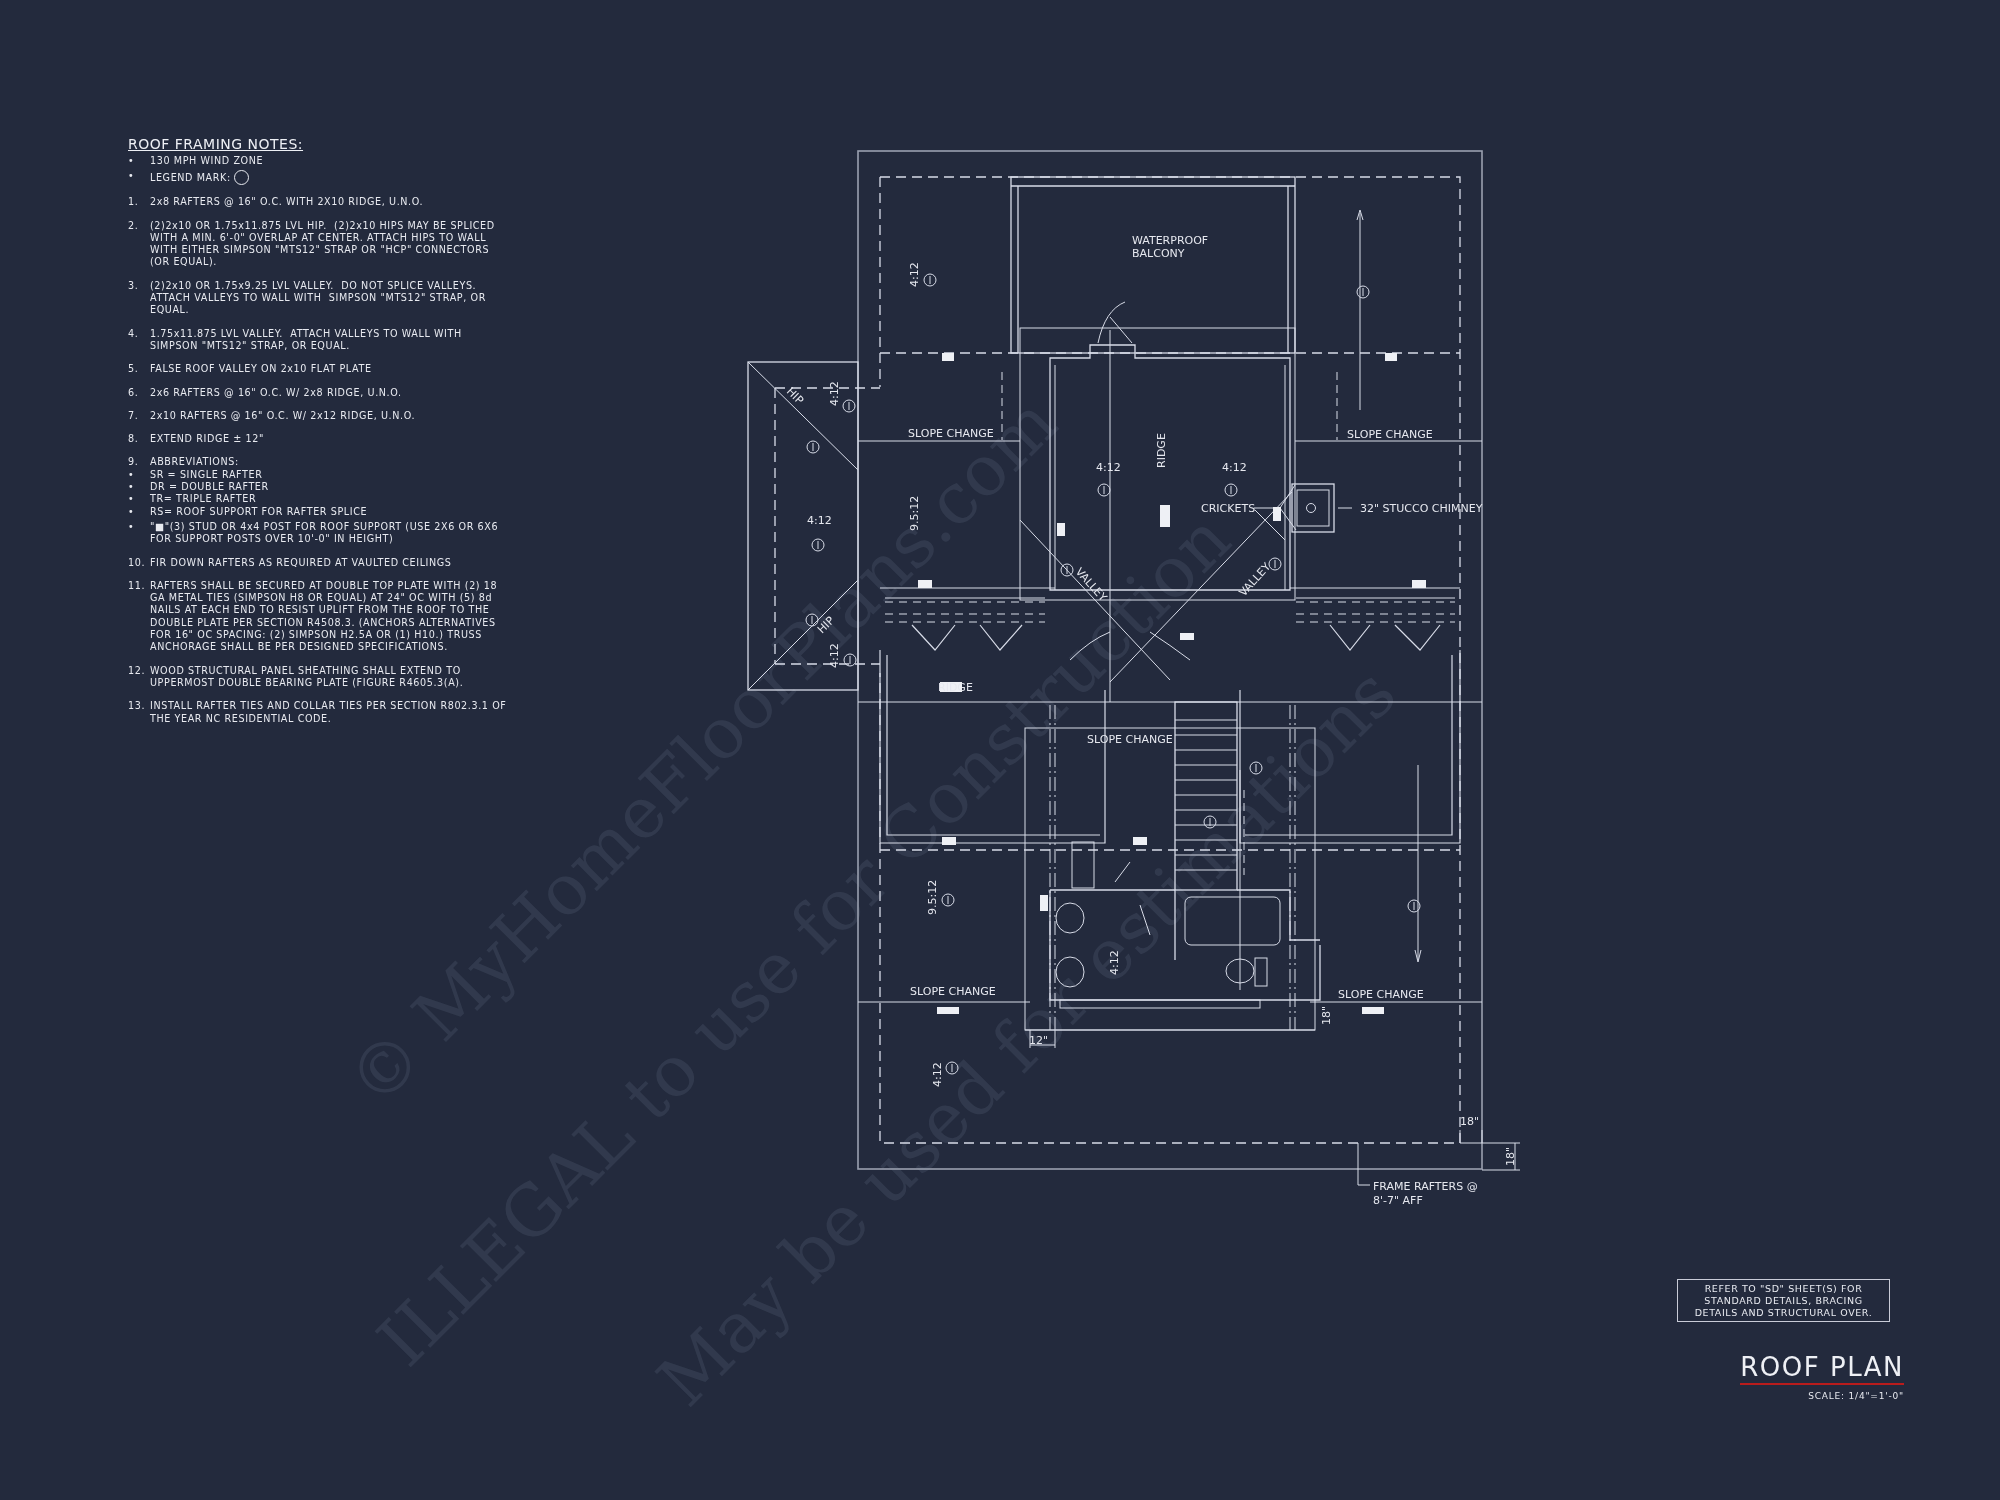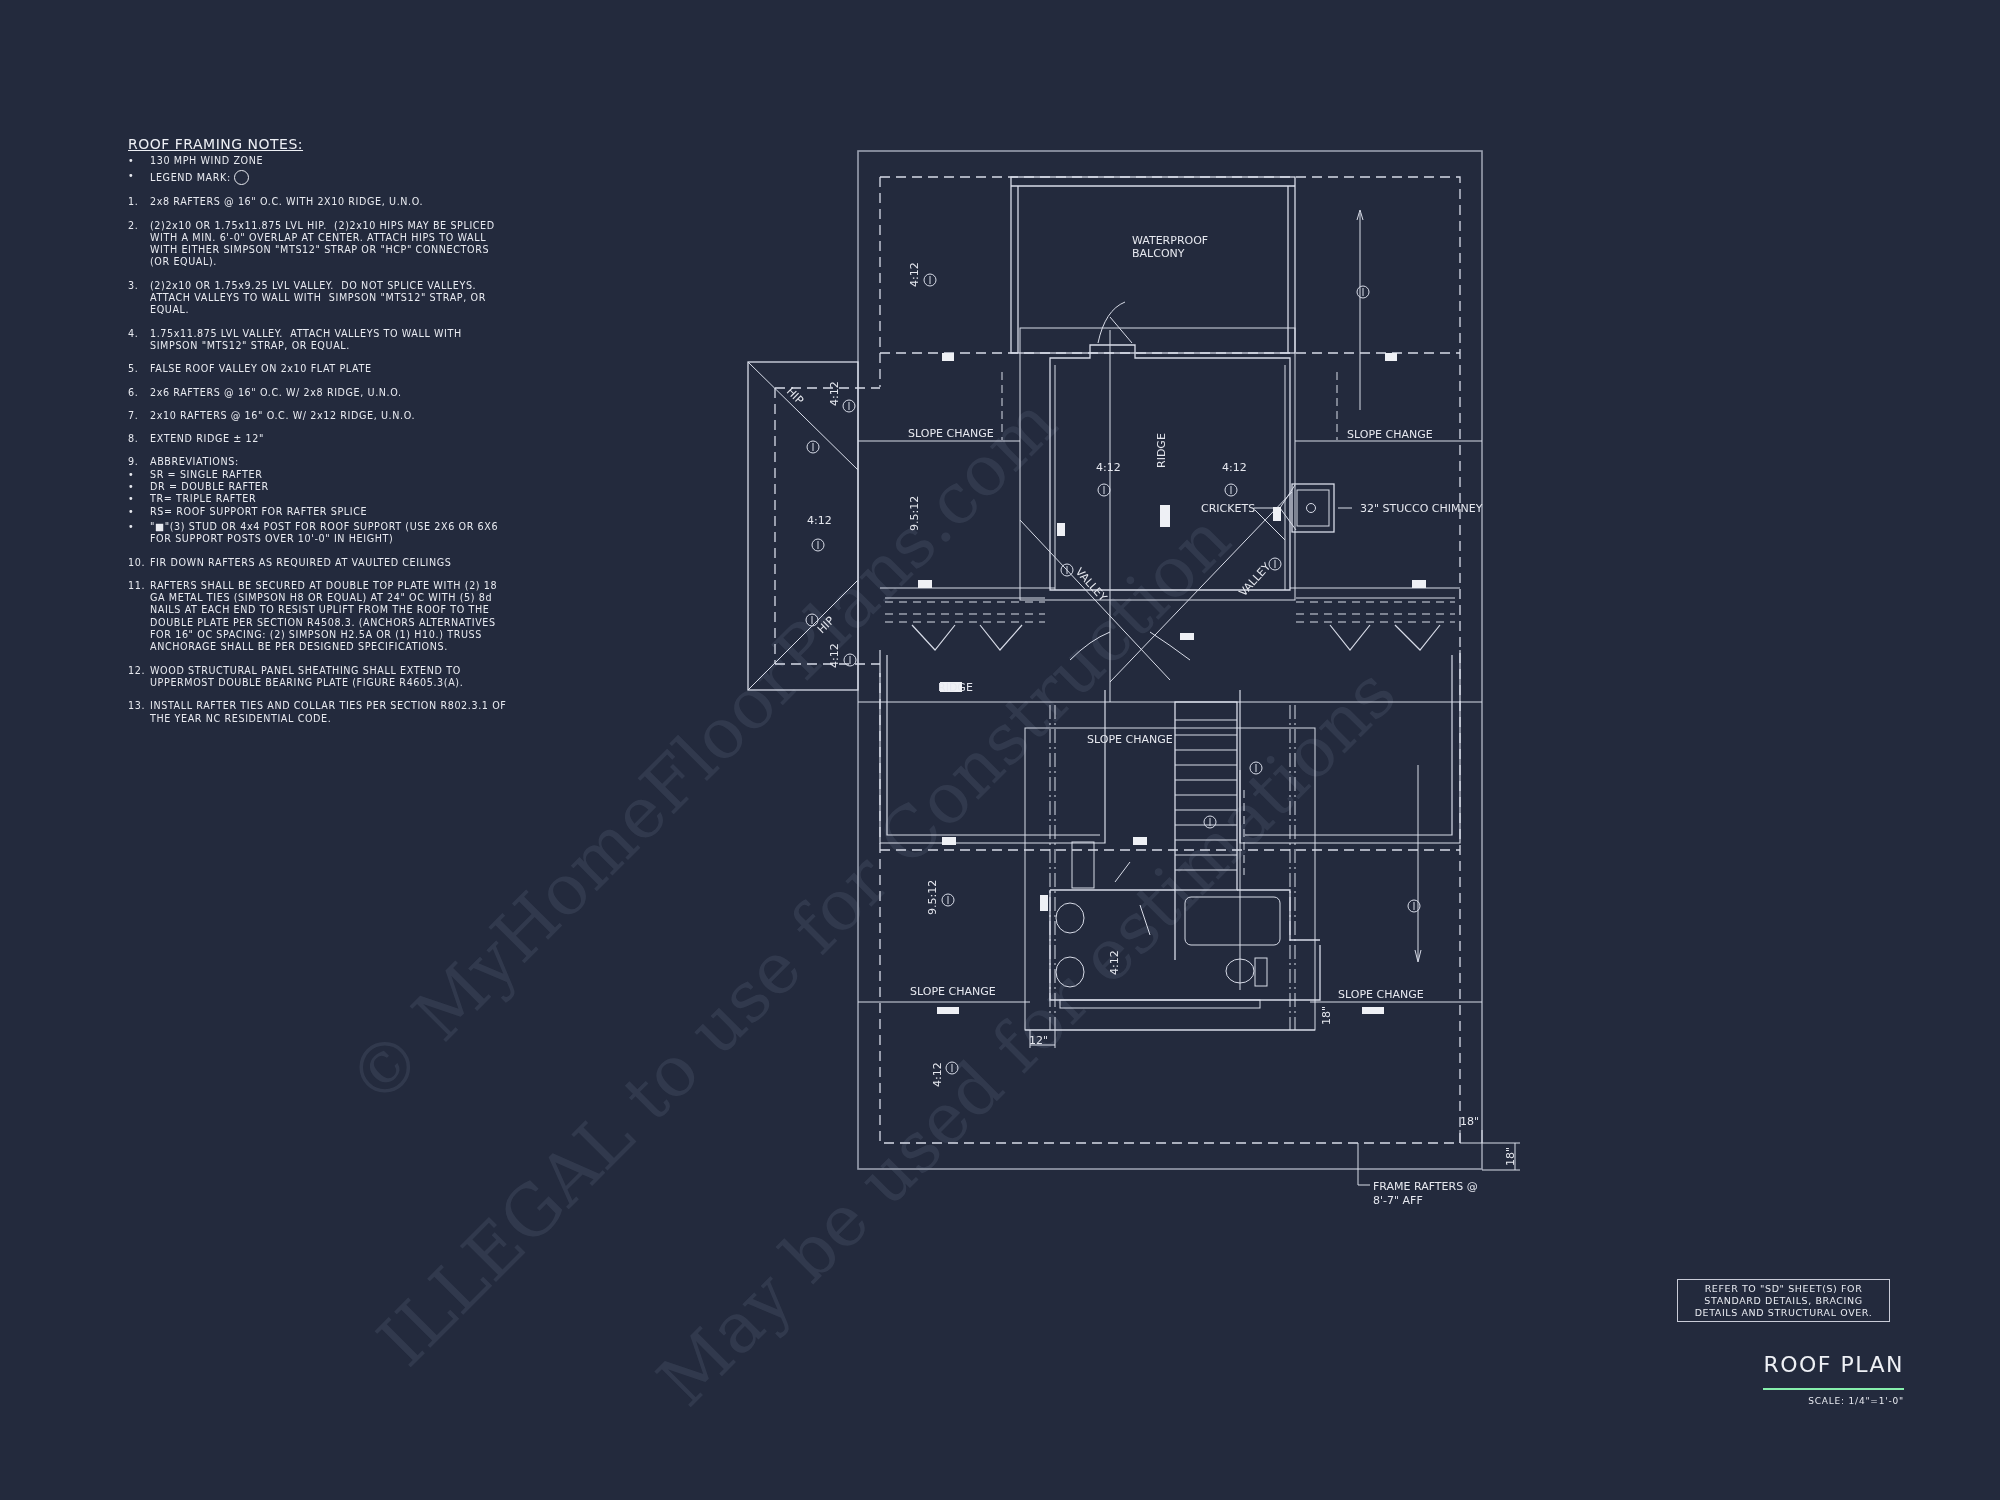--- a/index.html
+++ b/index.html
@@ -14,21 +14,21 @@
   .note-line .num { width:22px; flex:0 0 22px; }
   .note-line .txt { flex:1; white-space:pre-wrap; }
   .note-gap { height:11px; }
   .legend-circle { display:inline-block; width:13px; height:13px; border:1.3px solid #e8eaf0; border-radius:50%; vertical-align:middle; margin-left:3px; }
 
   .plan-svg { position:absolute; left:0; top:0; }
   .watermark { position:absolute; color:rgba(160,170,195,0.12); font-family:"DejaVu Serif", serif; white-space:nowrap; transform-origin:left bottom; }
 
   .refer-box { position:absolute; left:1677px; top:1279px; width:213px; height:43px; border:1.2px solid #c9ccd8; text-align:center; font-size:9.5px; line-height:12px; letter-spacing:0.6px; padding-top:3px; box-sizing:border-box; color:#e8eaf0; }
   .title-block { position:absolute; right:96px; top:1352px; text-align:right; }
-  .title-block .title { font-size:22px; letter-spacing:1.5px; border-bottom:2px solid #86efac; padding-bottom:11px; color:#eef0f5; font-family:"DejaVu Sans", sans-serif; font-weight:normal; }
+  .title-block .title { font-size:26px; letter-spacing:1.5px; border-bottom:2px solid #b91c1c; padding-bottom:1px; color:#eef0f5; font-family:"DejaVu Sans", sans-serif; font-weight:normal; }
   .title-block .scale { font-size:9px; letter-spacing:0.8px; margin-top:6px; color:#e8eaf0; }
 </style>
 </head>
 <body>
 
 <div class="watermark" style="left:390px; top:1040px; font-size:70px; transform:rotate(-45deg);">© MyHomeFloorPlans.com</div>
 <div class="watermark" style="left:420px; top:1300px; font-size:70px; transform:rotate(-45deg);">ILLEGAL to use for Construction</div>
 <div class="watermark" style="left:700px; top:1340px; font-size:70px; transform:rotate(-45deg);">May be used for estimations</div>
 
 <div class="notes">

